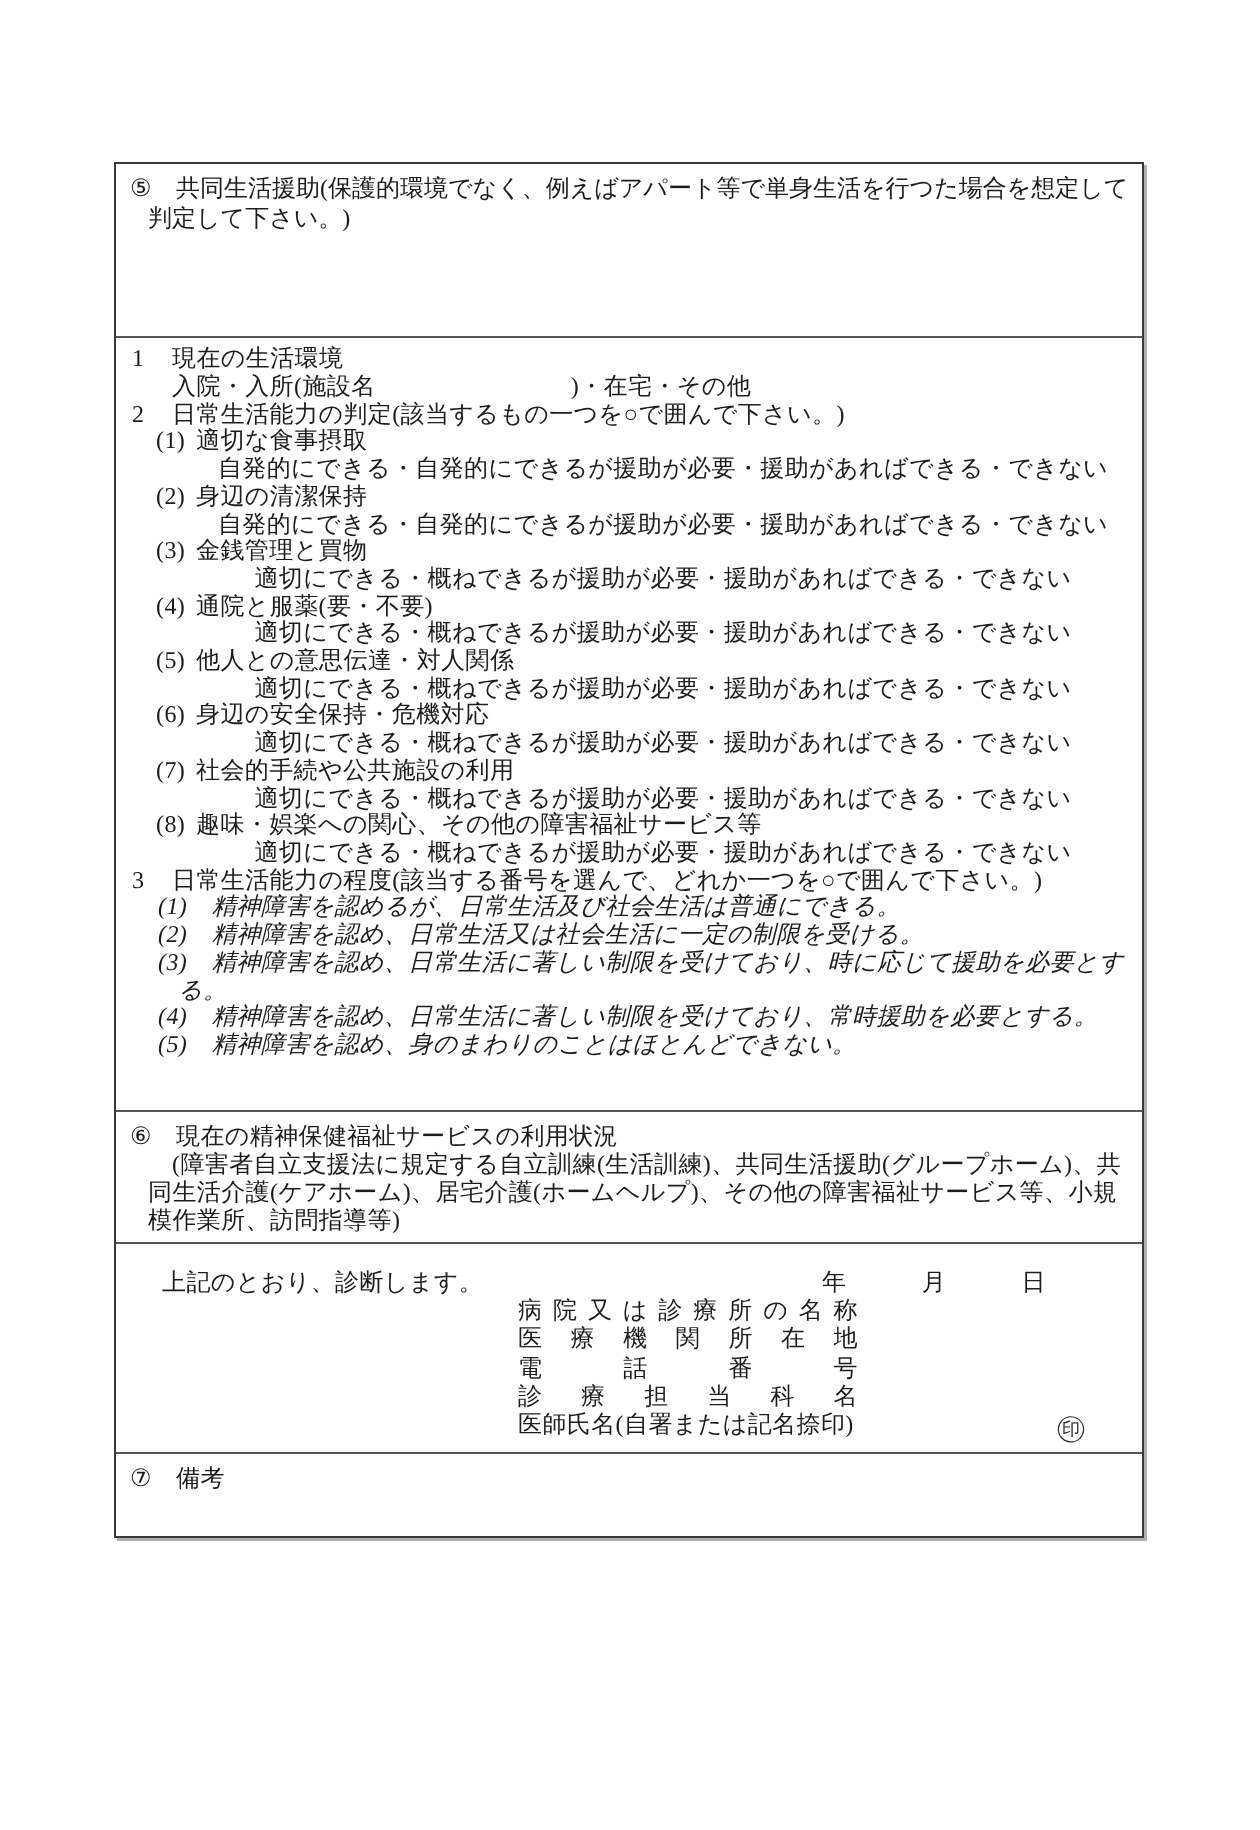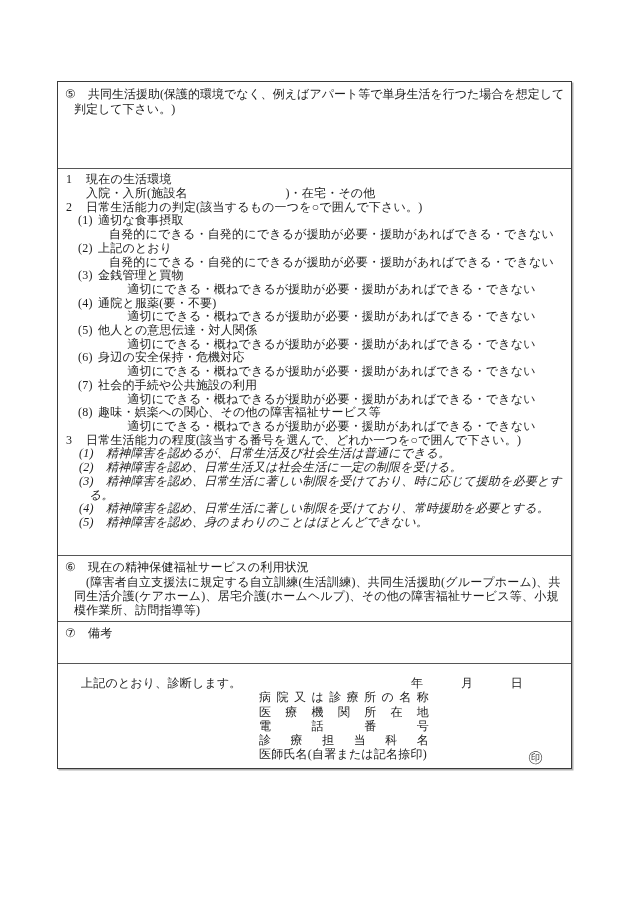--- a/index.html
+++ b/index.html
@@ -28,21 +28,21 @@
   .bl { margin:0; }
   .n1 { display:inline-block; width:20px; }
   .ind20 { padding-left:20px; }
   .itemlab .n2 { display:inline-block; margin-left:12px; width:20px; }
   .ind30 { padding-left:30px;text-align:center; }
   .deg { margin:0; padding-left:23px; text-indent:-10px;font-style:italic; }
   .deg .n2 { display:inline-block; width:27px; text-indent:0; }
 
   
   .sec6 { height:71px; padding:5px 4px 0 7px; line-height:14.2px; }
-  .head67 { margin:0;font-family:Liberation Mono, monospace; }
+  .head67 { margin:0; }
   .head67 .cnum { display:inline-block; width:23px; }
   .detail6 { margin:0; padding-left:9px; text-indent:12px; }
 
   
   .sec7 { height:45px; padding:5px 4px 0 7px; line-height:14.2px; }
 
   
   .sig { height:112px; padding:12px 8px 0 8px; line-height:14.2px; position:relative; }
   .sigrow1 { display:flex; align-items:baseline; }
   .statement { margin-left:15px; }
@@ -75,21 +75,21 @@
         <span class="n1">2</span><span>日常生活能力の判定(該当するもの一つを○で囲んで下さい。)</span>
       </div>
       <div>
 
           <div class="bl itemlab">
             <span class="n2">(1)</span><span>適切な食事摂取</span>
           </div>
           <div class="bl ind30">自発的にできる・自発的にできるが援助が必要・援助があればできる・できない</div>
 
           <div class="bl itemlab">
-            <span class="n2">(2)</span><span>上記のとおり</span>
+            <span class="n2">(2)</span><span>身辺の清潔保持</span>
           </div>
           <div class="bl ind30">自発的にできる・自発的にできるが援助が必要・援助があればできる・できない</div>
 
           <div class="bl itemlab">
             <span class="n2">(3)</span><span>金銭管理と買物</span>
           </div>
           <div class="bl ind30">適切にできる・概ねできるが援助が必要・援助があればできる・できない</div>
 
           <div class="bl itemlab">
             <span class="n2">(4)</span><span>通院と服薬(要・不要)</span>
@@ -144,26 +144,20 @@
         </div>
     </div>
 
     <div class="sec sec6">
       <p class="head67">
         <span class="cnum">⑥</span><span>現在の精神保健福祉サービスの利用状況</span>
       </p>
       <p class="detail6">(障害者自立支援法に規定する自立訓練(生活訓練)、共同生活援助(グループホーム)、共同生活介護(ケアホーム)、居宅介護(ホームヘルプ)、その他の障害福祉サービス等、小規模作業所、訪問指導等)</p>
     </div>
 
-    <div class="sec sec7">
-      <p class="head67">
-        <span class="cnum">⑦</span><span>備考</span>
-      </p>
-    </div>
-
     <div class="sec sig">
       <div class="sigrow1">
         <span class="statement">上記のとおり、診断します。</span>
         <span class="dateblock">
           <span>年</span>
           <span>月</span>
           <span>日</span>
         </span>
       </div>
       <div>
@@ -173,14 +167,20 @@
           <div class="field spread">医療機関所在地</div>
 
           <div class="field spread">電話番号</div>
 
           <div class="field spread">診療担当科名</div>
         </div>
       <div class="field">医師氏名(自署または記名捺印)</div>
       <span class="stamp">㊞</span>
     </div>
 
+    <div class="sec sec7">
+      <p class="head67">
+        <span class="cnum">⑦</span><span>備考</span>
+      </p>
+    </div>
+
   </div>
 </div>
 
 </body></html>

